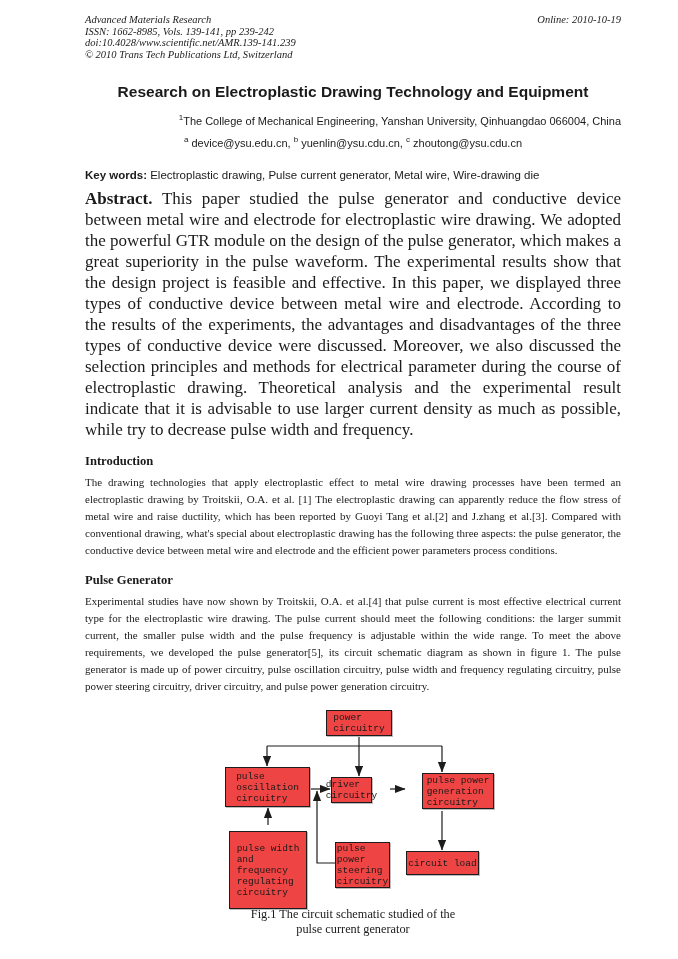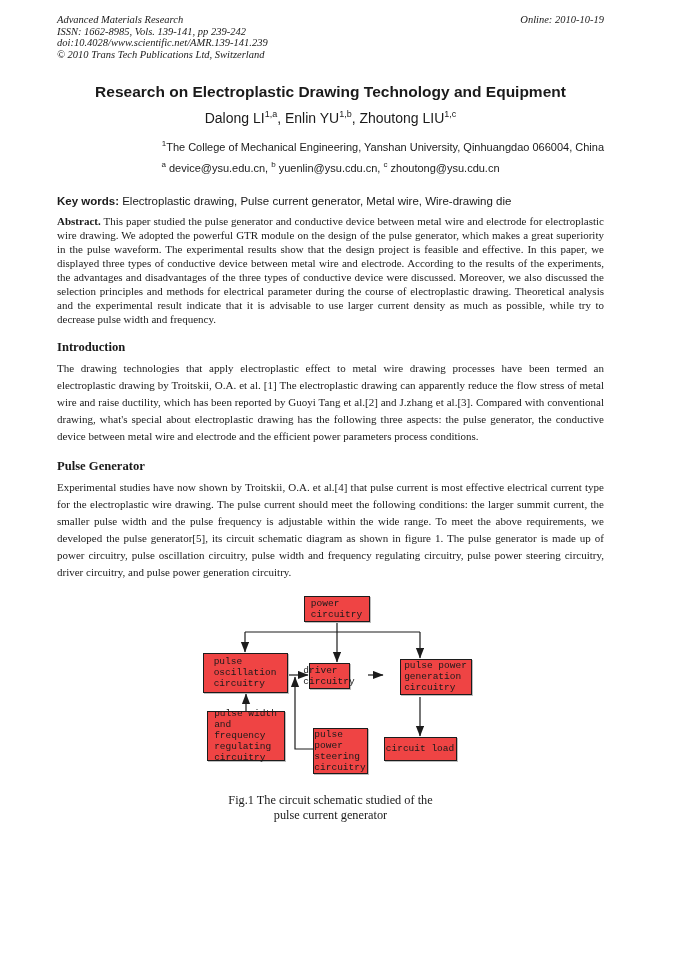--- a/index.html
+++ b/index.html
@@ -2,21 +2,21 @@
 <html><head>
 <meta charset="utf-8">
 <style>
   html,body{margin:0;padding:0;background:#888;}
   .page{
     width:678px;height:959px;background:#ffffff;margin:0 auto;
     position:relative;color:#1a1a1a;box-sizing:border-box;
     font-family:"Liberation Serif", serif;
     overflow:hidden;
   }
-  .content{padding:14px 74px 0 57px;}
+  .content{padding:14px 57px 0 57px;margin-left:28px;}
   
   .hdr{display:flex;justify-content:space-between;align-items:flex-start;
        font-style:italic;font-size:10.5px;line-height:11.5px;}
   .hdr .left div{white-space:nowrap;}
   
   .title{margin-top:22px;text-align:center;font-family:"Liberation Sans", sans-serif;
          font-weight:bold;font-size:15.5px;line-height:19px;}
   .authors{margin-top:4px;text-align:center;font-family:"Liberation Sans", sans-serif;
            font-size:14px;line-height:18px;}
   .authors sup{font-size:9px;}
@@ -24,38 +24,38 @@
          font-size:11px;line-height:14px;}
   .affil sup{font-size:8px;}
   .emails{margin-top:5px;text-align:center;font-family:"Liberation Sans", sans-serif;
           font-size:11px;line-height:14px;}
   .emails sup{font-size:8px;}
   
   .keywords{margin-top:19px;font-family:"Liberation Sans", sans-serif;
             font-size:11.5px;line-height:14px;}
   .keywords b{font-weight:bold;}
   
-  .para{margin-top:6px;font-size:11px;line-height:14px;text-align:justify;}
+  .para{margin-top:6px;font-size:17px;line-height:21px;text-align:justify;}
   .para .lead{font-weight:bold;}
   .sect-h{margin-top:14px;font-weight:bold;font-size:12.6px;line-height:15px;}
   .sect-p{margin-top:5px;font-size:11px;line-height:17px;text-align:justify;}
   
   .fig{position:relative;width:340px;height:195px;margin:8px auto 0 auto;}
   .dbox{
     position:absolute;box-sizing:border-box;border:1px solid #1c1c1c;
     background:#ef4444;display:flex;align-items:center;justify-content:center;
     font-family:"Liberation Mono","DejaVu Sans Mono",monospace;
     font-size:9.5px;line-height:11px;white-space:pre-line;
     box-shadow:1px 1px 0 #bdbdbd;
   }
   .b-power{left:143px;top:7px;width:66px;height:26px;}
   .b-osc{left:42px;top:64px;width:85px;height:40px;}
   .b-drv{left:148px;top:74px;width:41px;height:26px;}
   .b-gen{left:239px;top:70px;width:72px;height:36px;}
-  .b-pwf{left:46px;top:122px;width:78px;height:50px;}
+  .b-pwf{left:46px;top:128px;width:78px;height:78px;}
   .b-str{left:152px;top:139px;width:55px;height:46px;}
   .b-load{left:223px;top:148px;width:73px;height:24px;}
   .fig svg{position:absolute;left:0;top:0;}
   
   .caption{margin-top:9px;text-align:center;font-size:12.3px;line-height:15px;}
 </style>
 </head>
 <body>
 
 <div class="page">
@@ -66,23 +66,20 @@
         <div>Advanced Materials Research</div>
         <div>ISSN: 1662-8985, Vols. 139-141, pp 239-242</div>
         <div>doi:10.4028/www.scientific.net/AMR.139-141.239</div>
         <div>© 2010 Trans Tech Publications Ltd, Switzerland</div>
       </div>
       <div class="right">Online: 2010-10-19</div>
     </div>
 
     <div class="title">Research on Electroplastic Drawing Technology and Equipment</div>
 
-    <div class="authors">
-      <span><span>Dalong LI</span><sup>1,a</sup><span>, </span></span><span><span>Enlin YU</span><sup>1,b</sup><span>, </span></span><span><span>Zhoutong LIU</span><sup>1,c</sup><span></span></span>
-    </div>
 
     <div class="affil"><sup>1</sup><span>The College of Mechanical Engineering, Yanshan University, Qinhuangdao 066004, China</span></div>
 
     <div class="emails"><sup>a</sup><span> device@ysu.edu.cn, </span><sup>b</sup><span> yuenlin@ysu.cdu.cn, </span><sup>c</sup><span> zhoutong@ysu.cdu.cn</span></div>
 
     <div class="keywords"><b>Key words:</b><span> Electroplastic drawing, Pulse current generator, Metal wire, Wire-drawing die</span></div>
 
     <div class="para"><span class="lead">Abstract.</span><span> This paper studied the pulse generator and conductive device between metal wire and electrode for electroplastic wire drawing. We adopted the powerful GTR module on the design of the pulse generator, which makes a great superiority in the pulse waveform. The experimental results show that the design project is feasible and effective. In this paper, we displayed three types of conductive device between metal wire and electrode. According to the results of the experiments, the advantages and disadvantages of the three types of conductive device were discussed. Moreover, we also discussed the selection principles and methods for electrical parameter during the course of electroplastic drawing. Theoretical analysis and the experimental result indicate that it is advisable to use larger current density as much as possible, while try to decrease pulse width and frequency.</span></div>
 
     <div class="sect-h">Introduction</div>

